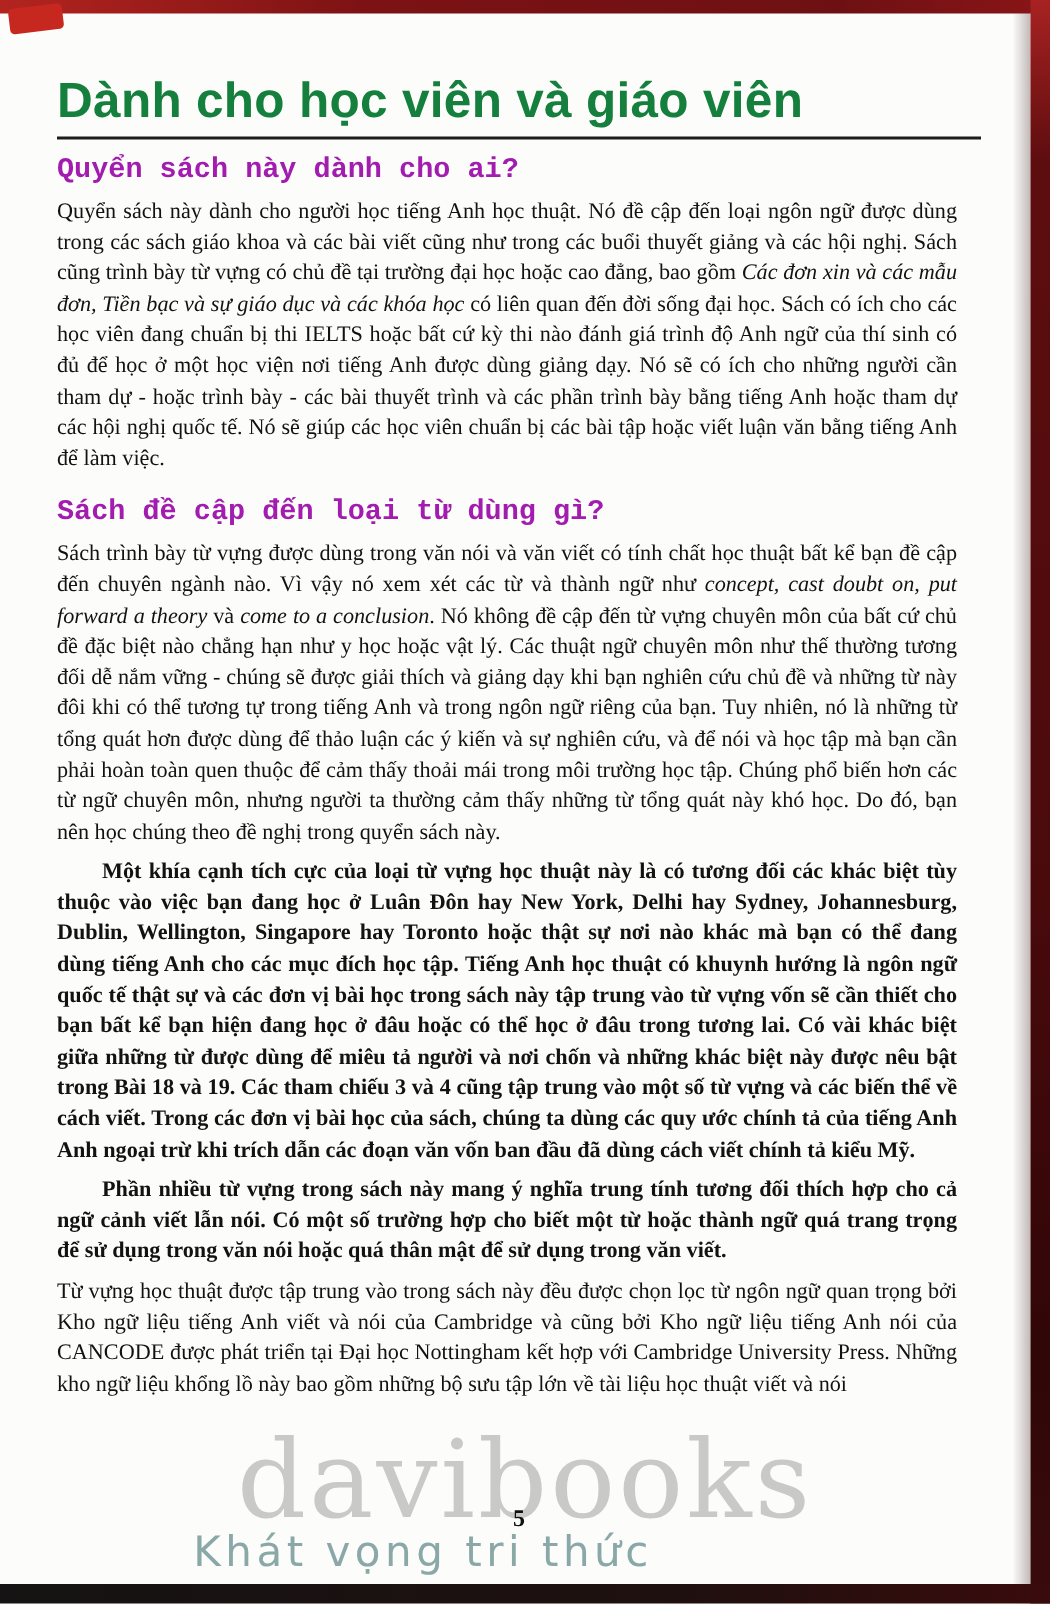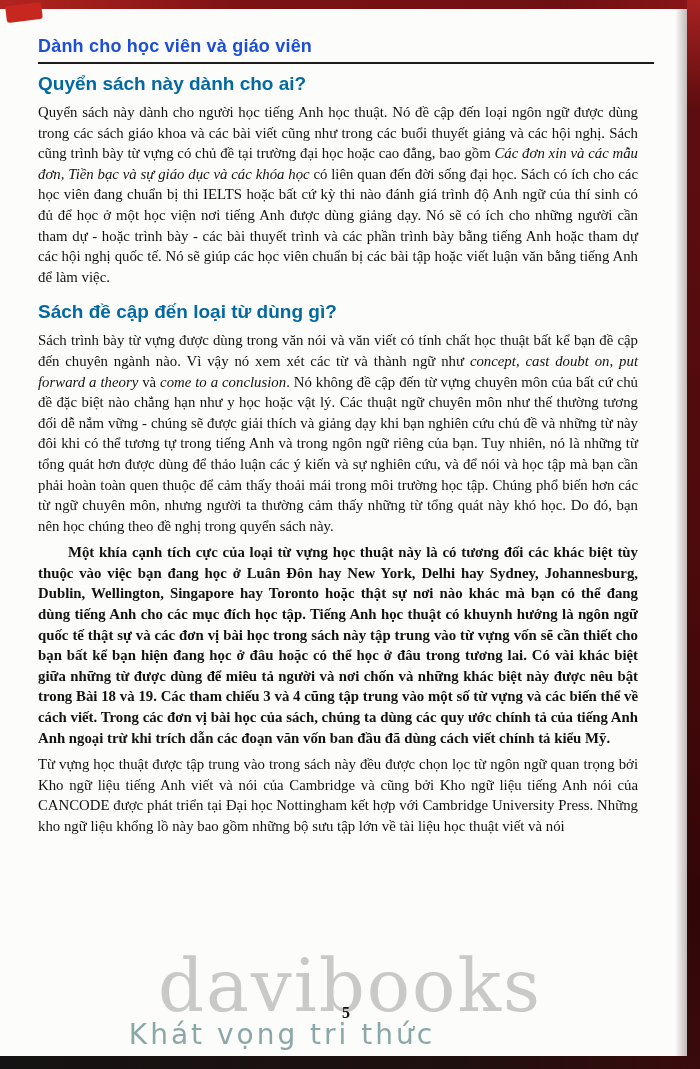--- a/index.html
+++ b/index.html
@@ -36,28 +36,28 @@
     background: linear-gradient(90deg, #151313, #1e100f 65%, #3a0b0c);
     z-index: 5;
   }
   
   .content {
     position: absolute; top: 36px; left: 38px; width: 616px;
     color: #121212; z-index: 1;
   }
   h1 {
     font-family: "Liberation Sans", sans-serif;
-    font-size: 18px; font-weight: bold; letter-spacing: .2px;
-    margin: 0 0 5px 0; color: #1d4ed8;
+    font-size: 33px; font-weight: bold; letter-spacing: .2px;
+    margin: 12px 0 5px 0; color: #15803d;
   }
   .title-rule { height: 2px; background: #1c1c1c; margin: 0 0 9px 0; width: 100%; }
   h2 {
-    font-family: Liberation Sans, sans-serif;
+    font-family: Liberation Mono, monospace;
     font-size: 19px; font-weight: bold;
-    margin: 14px 0 7px 0; color: #0369a1;
+    margin: 14px 0 7px 0; color: #a21caf;
   }
   section:first-of-type h2 { margin-top: 8px; }
   p {
     font-size: 14.8px; line-height: 20.6px;
     text-align: justify; margin: 0 16px 6px 0;
   }
   p.indent { text-indent: 30px; font-weight: bold; }
   
   .page-number {
     position: absolute; top: 1004px; left: 38px; width: 616px;
@@ -94,20 +94,21 @@
 
   <section>
     <h2>Quyển sách này dành cho ai?</h2>
     <p>Quyển sách này dành cho người học tiếng Anh học thuật. Nó đề cập đến loại ngôn ngữ được dùng trong các sách giáo khoa và các bài viết cũng như trong các buổi thuyết giảng và các hội nghị. Sách cũng trình bày từ vựng có chủ đề tại trường đại học hoặc cao đẳng, bao gồm <i>Các đơn xin và các mẫu đơn, Tiền bạc và sự giáo dục và các khóa học</i> có liên quan đến đời sống đại học. Sách có ích cho các học viên đang chuẩn bị thi IELTS hoặc bất cứ kỳ thi nào đánh giá trình độ Anh ngữ của thí sinh có đủ để học ở một học viện nơi tiếng Anh được dùng giảng dạy. Nó sẽ có ích cho những người cần tham dự - hoặc trình bày - các bài thuyết trình và các phần trình bày bằng tiếng Anh hoặc tham dự các hội nghị quốc tế. Nó sẽ giúp các học viên chuẩn bị các bài tập hoặc viết luận văn bằng tiếng Anh để làm việc.</p>
   </section>
 
   <section>
     <h2>Sách đề cập đến loại từ dùng gì?</h2>
     <p>Sách trình bày từ vựng được dùng trong văn nói và văn viết có tính chất học thuật bất kể bạn đề cập đến chuyên ngành nào. Vì vậy nó xem xét các từ và thành ngữ như <i>concept, cast doubt on, put forward a theory</i> và <i>come to a conclusion</i>. Nó không đề cập đến từ vựng chuyên môn của bất cứ chủ đề đặc biệt nào chẳng hạn như y học hoặc vật lý. Các thuật ngữ chuyên môn như thế thường tương đối dễ nắm vững - chúng sẽ được giải thích và giảng dạy khi bạn nghiên cứu chủ đề và những từ này đôi khi có thể tương tự trong tiếng Anh và trong ngôn ngữ riêng của bạn. Tuy nhiên, nó là những từ tổng quát hơn được dùng để thảo luận các ý kiến và sự nghiên cứu, và để nói và học tập mà bạn cần phải hoàn toàn quen thuộc để cảm thấy thoải mái trong môi trường học tập. Chúng phổ biến hơn các từ ngữ chuyên môn, nhưng người ta thường cảm thấy những từ tổng quát này khó học. Do đó, bạn nên học chúng theo đề nghị trong quyển sách này.</p>
     <p class="indent">Một khía cạnh tích cực của loại từ vựng học thuật này là có tương đối các khác biệt tùy thuộc vào việc bạn đang học ở Luân Đôn hay New York, Delhi hay Sydney, Johannesburg, Dublin, Wellington, Singapore hay Toronto hoặc thật sự nơi nào khác mà bạn có thể đang dùng tiếng Anh cho các mục đích học tập. Tiếng Anh học thuật có khuynh hướng là ngôn ngữ quốc tế thật sự và các đơn vị bài học trong sách này tập trung vào từ vựng vốn sẽ cần thiết cho bạn bất kể bạn hiện đang học ở đâu hoặc có thể học ở đâu trong tương lai. Có vài khác biệt giữa những từ được dùng để miêu tả người và nơi chốn và những khác biệt này được nêu bật trong Bài 18 và 19. Các tham chiếu 3 và 4 cũng tập trung vào một số từ vựng và các biến thể về cách viết. Trong các đơn vị bài học của sách, chúng ta dùng các quy ước chính tả của tiếng Anh Anh ngoại trừ khi trích dẫn các đoạn văn vốn ban đầu đã dùng cách viết chính tả kiểu Mỹ.</p>
+    <p class="indent">Phần nhiều từ vựng trong sách này mang ý nghĩa trung tính tương đối thích hợp cho cả ngữ cảnh viết lẫn nói. Có một số trường hợp cho biết một từ hoặc thành ngữ quá trang trọng để sử dụng trong văn nói hoặc quá thân mật để sử dụng trong văn viết.</p>
   </section>
 
   <section>
     <p>Từ vựng học thuật được tập trung vào trong sách này đều được chọn lọc từ ngôn ngữ quan trọng bởi Kho ngữ liệu tiếng Anh viết và nói của Cambridge và cũng bởi Kho ngữ liệu tiếng Anh nói của CANCODE được phát triển tại Đại học Nottingham kết hợp với Cambridge University Press. Những kho ngữ liệu khổng lồ này bao gồm những bộ sưu tập lớn về tài liệu học thuật viết và nói</p>
   </section>
 </div>
 
 <div class="wm1">davibooks</div>
 <div class="page-number">5</div>
 <div class="wm2">Khát vọng tri thức</div>

